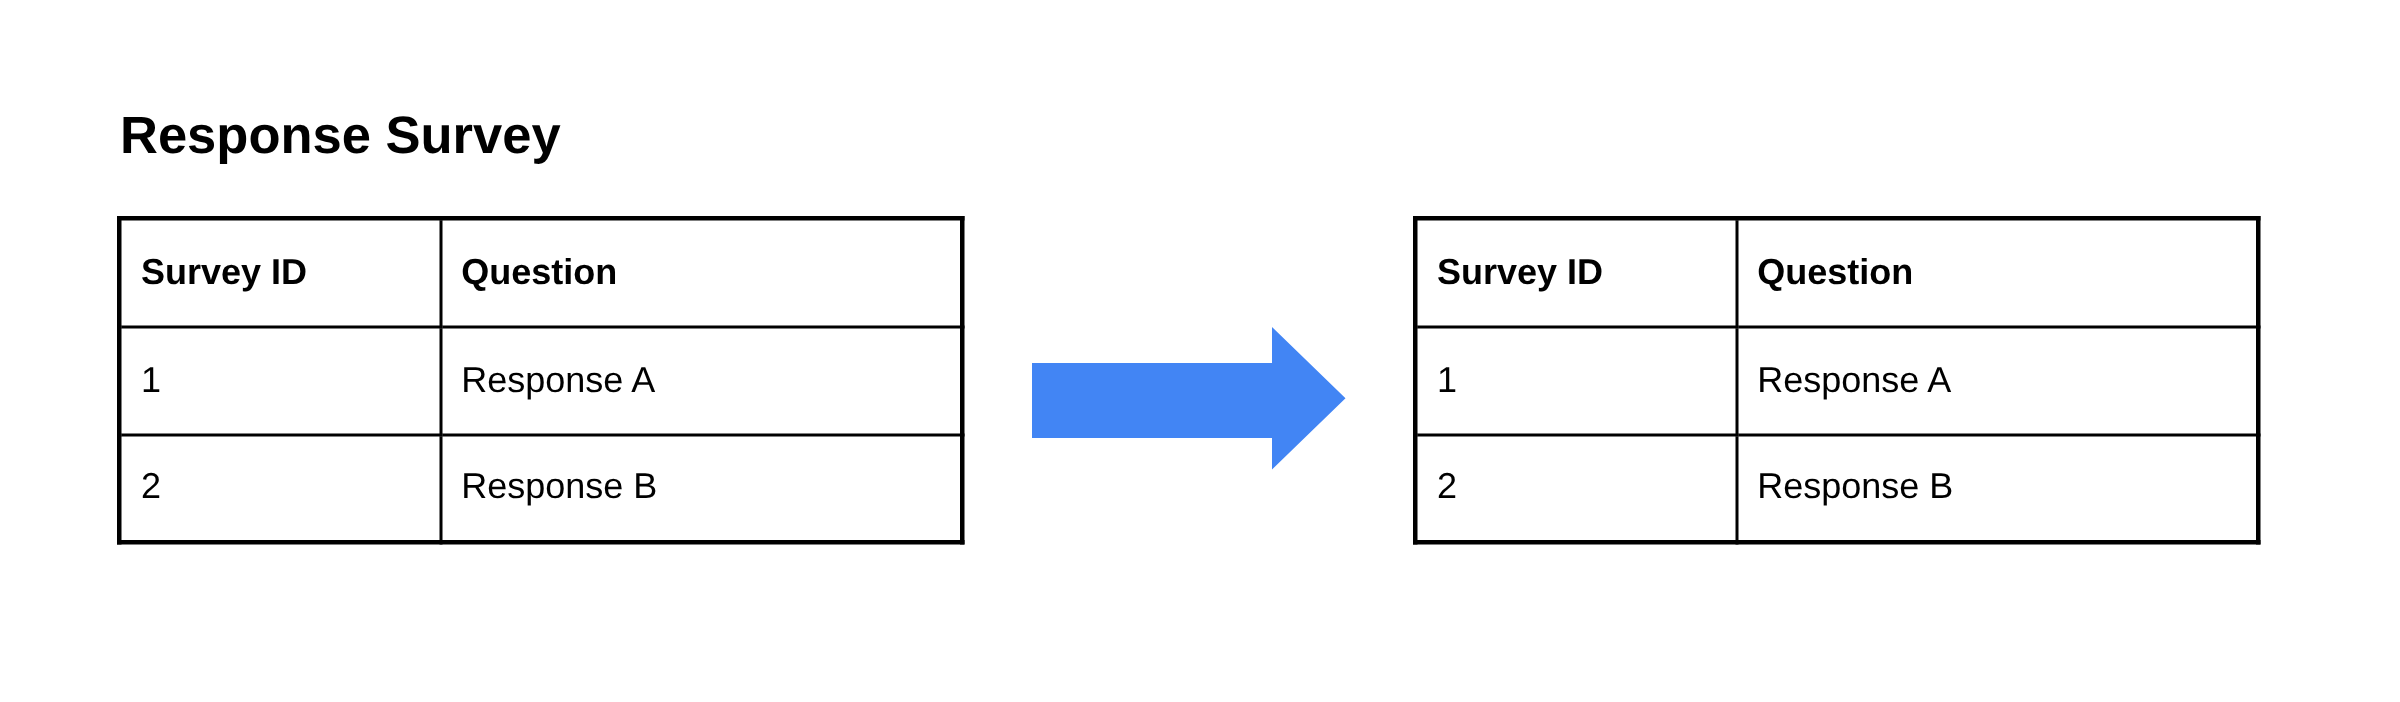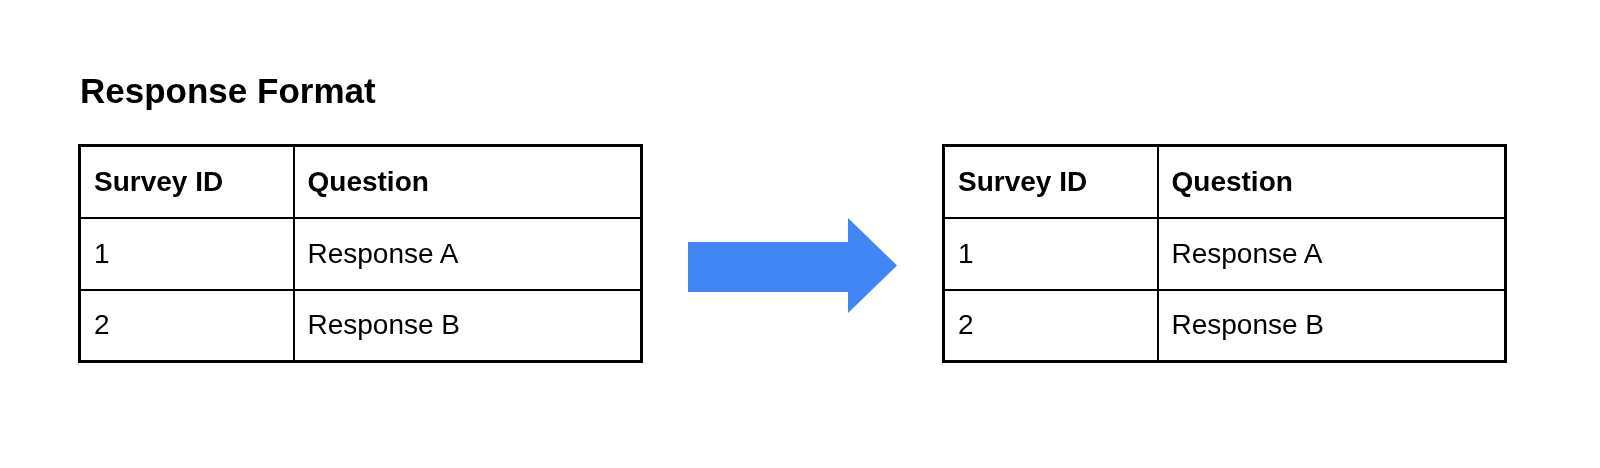--- a/index.html
+++ b/index.html
@@ -39,21 +39,21 @@
     background: #ffffff;
     border: 3px solid #000000;
   }
   .table-left  { left: 78px; }
   .table-right { left: 942px; }
 
   table.fmt-table th,
   table.fmt-table td {
     border: 2px solid #000000;
     padding: 0 12px 0 13px;
-    font-size: 28px;
+    font-size: 24px;
     vertical-align: middle;
     text-align: left;
     overflow: hidden;
     white-space: nowrap;
   }
   table.fmt-table th {
     font-weight: 700;
   }
   table.fmt-table td {
     font-weight: 400;
@@ -70,21 +70,21 @@
     width: 1600px;
     height: 468px;
     pointer-events: none;
   }
 </style>
 </head>
 <body>
 
 <div class="canvas">
 
-  <h2 class="panel-title title-left">Response Format</h2>
+  <h2 class="panel-title title-left">Response Survey</h2>
 
   <table class="fmt-table table-left">
     <colgroup>
         <col class="col-id">
         <col>
       </colgroup>
     <thead>
       <tr>
         <th>Survey ID</th>
         <th>Question</th>

